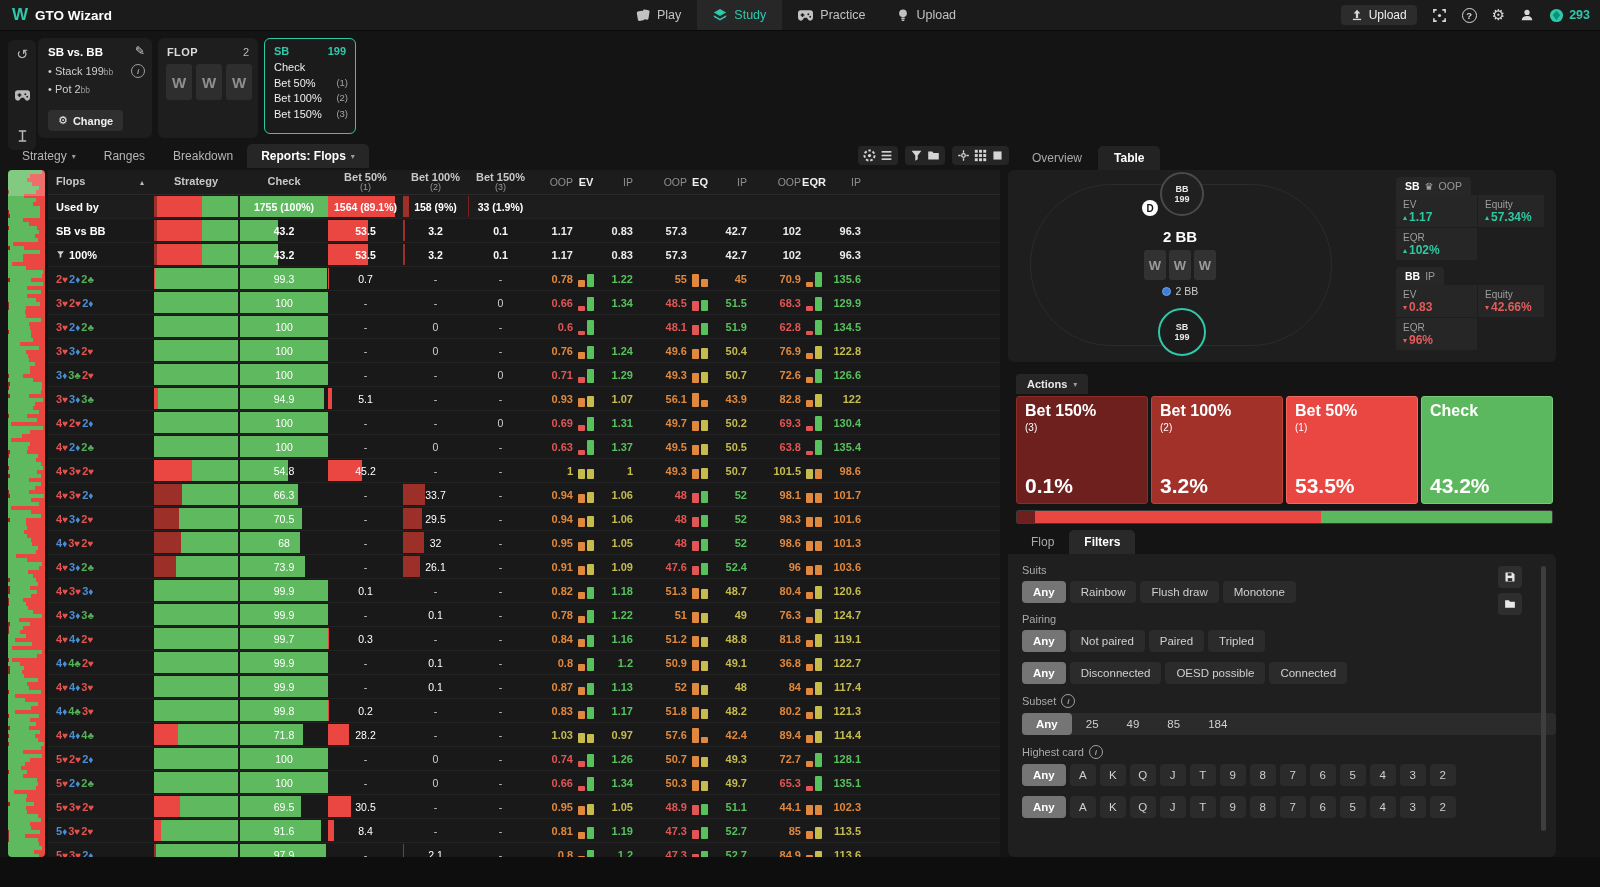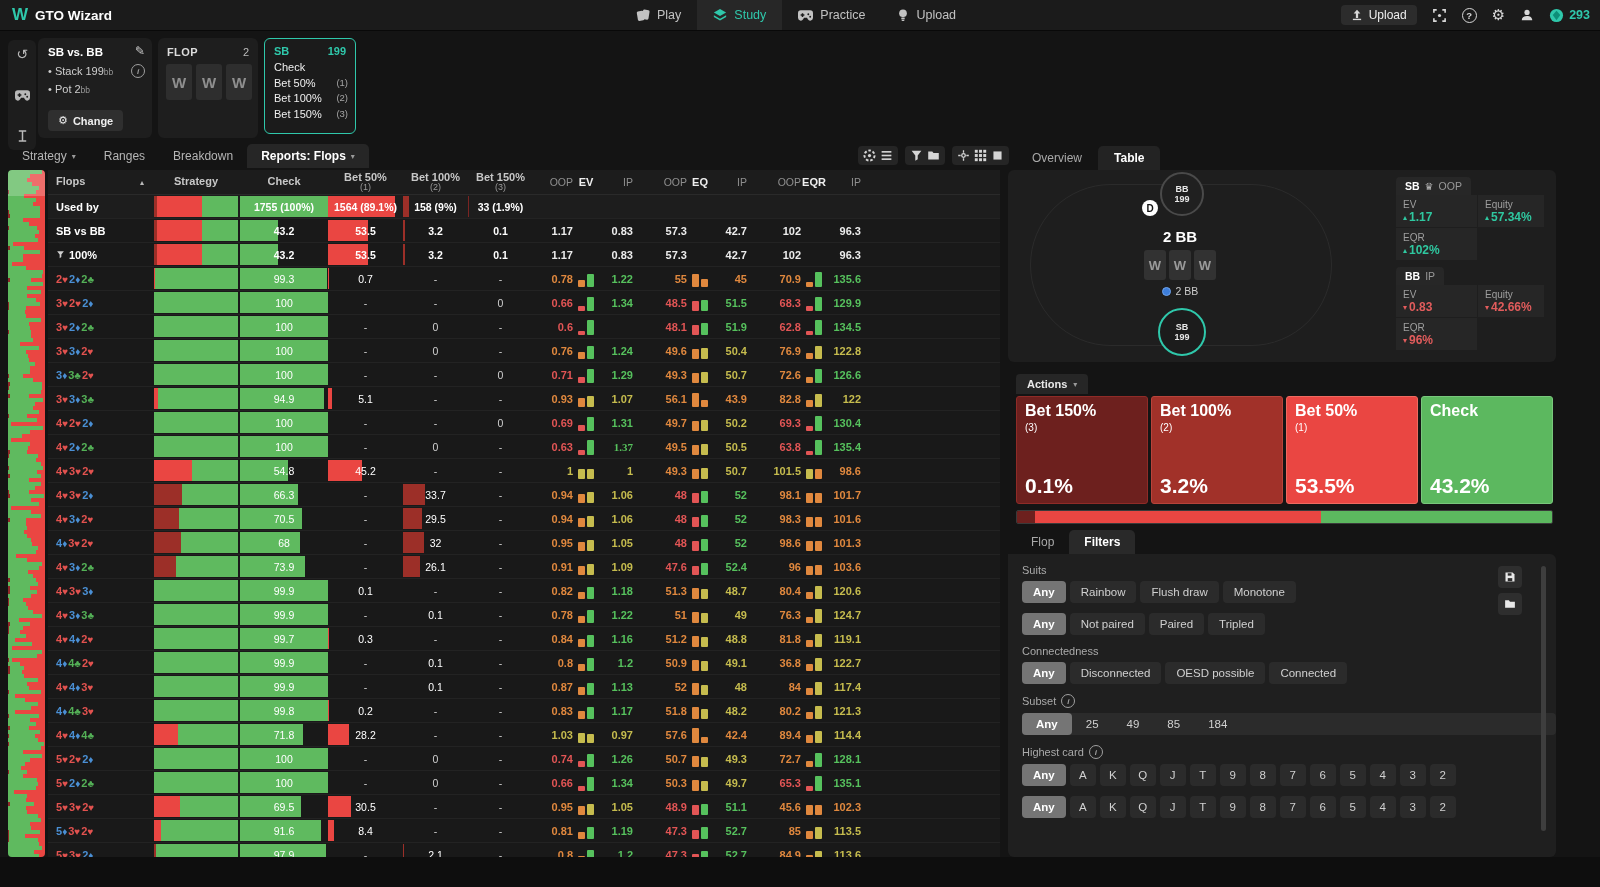--- a/index.html
+++ b/index.html
@@ -1713,21 +1713,21 @@
           <span class="ctext" style="color: rgb(208, 208, 208);">-</span>
         </span>
         <span class="c c-gap"></span>
         <span class="c m-oop" style="color: rgb(226, 85, 85);">0.63</span>
         <span class="c m-ic">
           <span class="pair">
             <i style="height: 5px; background: rgb(226, 85, 85);"></i>
             <i style="height: 15px; background: rgb(86, 193, 93);"></i>
           </span>
         </span>
-        <span class="c m-ip" style="color: rgb(86, 193, 93); font-family: Liberation Serif, serif;">1.37</span>
+        <span class="c m-ip" style="color: rgb(86, 193, 93);">1.37</span>
         <span class="c c-mgap"></span>
         <span class="c m-oop" style="color: rgb(224, 136, 62);">49.5</span>
         <span class="c m-ic">
           <span class="pair">
             <i style="height: 10px; background: rgb(224, 136, 62);"></i>
             <i style="height: 11px; background: rgb(198, 188, 78);"></i>
           </span>
         </span>
         <span class="c m-ip" style="color: rgb(198, 188, 78);">50.5</span>
         <span class="c c-mgap"></span>
@@ -2560,21 +2560,21 @@
         <span class="c c-mgap"></span>
         <span class="c m-oop" style="color: rgb(226, 85, 85);">48.9</span>
         <span class="c m-ic">
           <span class="pair">
             <i style="height: 10px; background: rgb(226, 85, 85);"></i>
             <i style="height: 11px; background: rgb(86, 193, 93);"></i>
           </span>
         </span>
         <span class="c m-ip" style="color: rgb(86, 193, 93);">51.1</span>
         <span class="c c-mgap"></span>
-        <span class="c m-oop" style="color: rgb(224, 136, 62);">45.6</span>
+        <span class="c m-oop" style="color: rgb(224, 136, 62);">44.1</span>
         <span class="c m-ic">
           <span class="pair">
             <i style="height: 10px; background: rgb(224, 136, 62);"></i>
             <i style="height: 10px; background: rgb(224, 136, 62);"></i>
           </span>
         </span>
         <span class="c m-ip" style="color: rgb(224, 136, 62);">102.3</span>
       </div>
       <div class="trow">
         <span class="c c-flops">
@@ -2815,31 +2815,31 @@
           <span>Suits</span>
         </div>
         <div class="chips">
           <button class="chip sel">Any</button>
           <button class="chip">Rainbow</button>
           <button class="chip">Flush draw</button>
           <button class="chip">Monotone</button>
         </div>
       </div>
       <div class="fgroup">
+        <div class="fglabel">
+          <span>Pairing</span>
+        </div>
         <div class="chips">
           <button class="chip sel">Any</button>
           <button class="chip">Not paired</button>
           <button class="chip">Paired</button>
           <button class="chip">Tripled</button>
         </div>
       </div>
       <div class="fgroup">
-        <div class="fglabel">
-          <span>Connectedness</span>
-        </div>
         <div class="chips">
           <button class="chip sel">Any</button>
           <button class="chip">Disconnected</button>
           <button class="chip">OESD possible</button>
           <button class="chip">Connected</button>
         </div>
       </div>
       <div class="fgroup">
         <div class="fglabel">
           <span>Subset</span>

